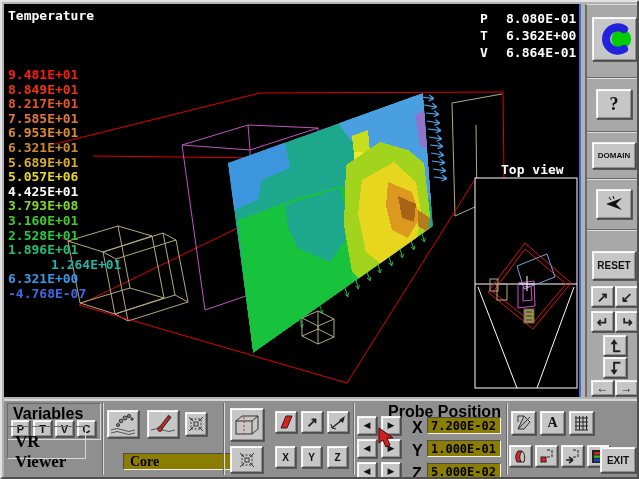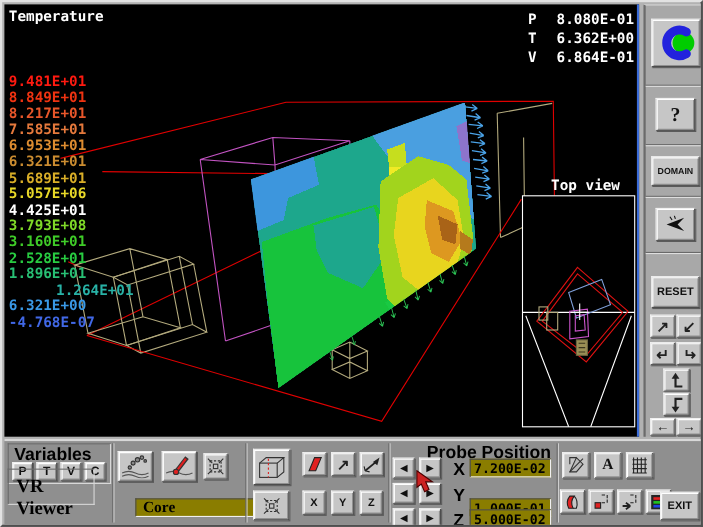--- a/index.html
+++ b/index.html
@@ -341,21 +341,21 @@
     <div class="plabel" style="position:absolute;left:408px;top:18px;">X</div>
     <div class="field mono" style="left:423px;top:16px;width:74px;height:17px;font-size:12px;justify-content:flex-end;padding-right:4px;">7.200E-02</div>
 
     <button class="btn" style="left:353px;top:38px;width:20px;height:19px;">
       <span class="tinytri">◀</span>
       </button>
     <button class="btn" style="left:377px;top:38px;width:20px;height:19px;">
       <span class="tinytri">▶</span>
       </button>
     <div class="plabel" style="position:absolute;left:408px;top:41px;">Y</div>
-    <div class="field mono" style="left:423px;top:52px;width:74px;height:17px;font-size:12px;justify-content:flex-end;padding-right:4px;">1.000E-01</div>
+    <div class="field mono" style="left:423px;top:39px;width:74px;height:17px;font-size:12px;justify-content:flex-end;padding-right:4px;">1.000E-01</div>
 
     <button class="btn" style="left:353px;top:61px;width:20px;height:19px;">
       <span class="tinytri">◀</span>
       </button>
     <button class="btn" style="left:377px;top:61px;width:20px;height:19px;">
       <span class="tinytri">▶</span>
       </button>
     <div class="plabel" style="position:absolute;left:408px;top:64px;">Z</div>
     <div class="field mono" style="left:423px;top:62px;width:74px;height:17px;font-size:12px;justify-content:flex-end;padding-right:4px;">5.000E-02</div>
 

